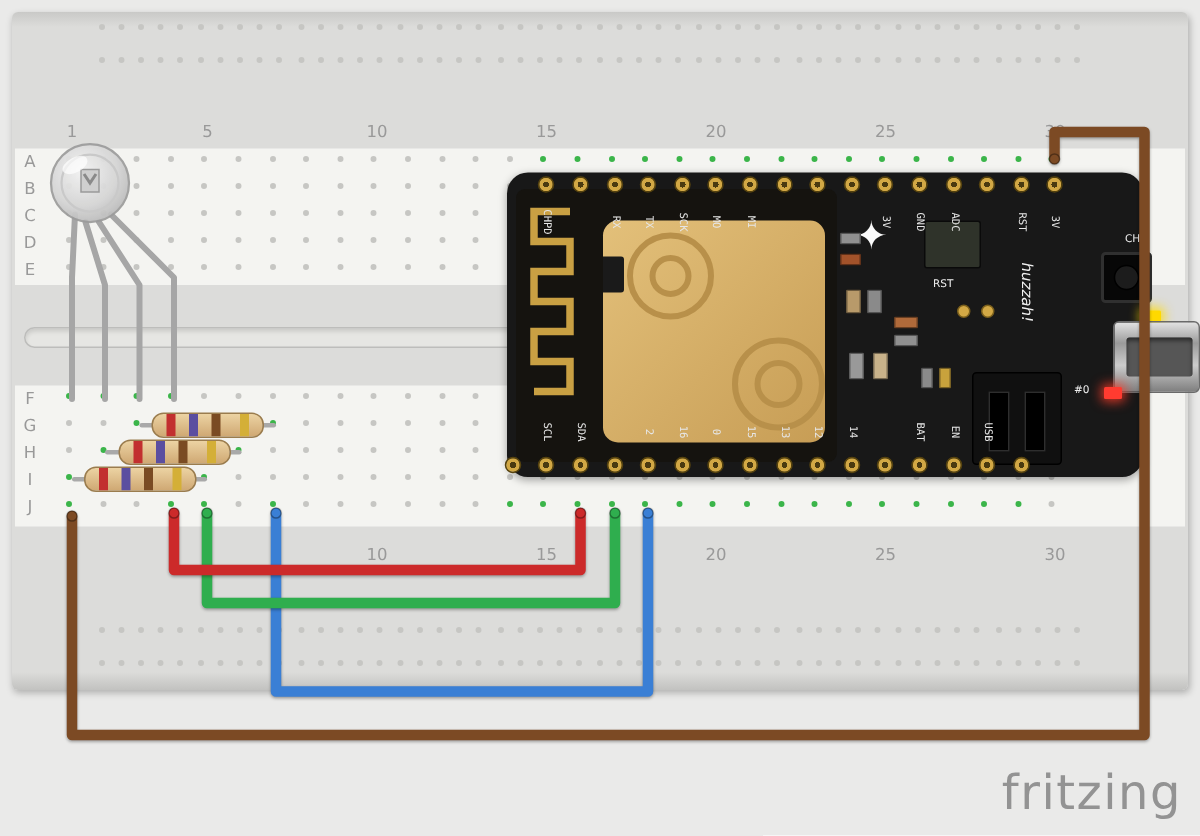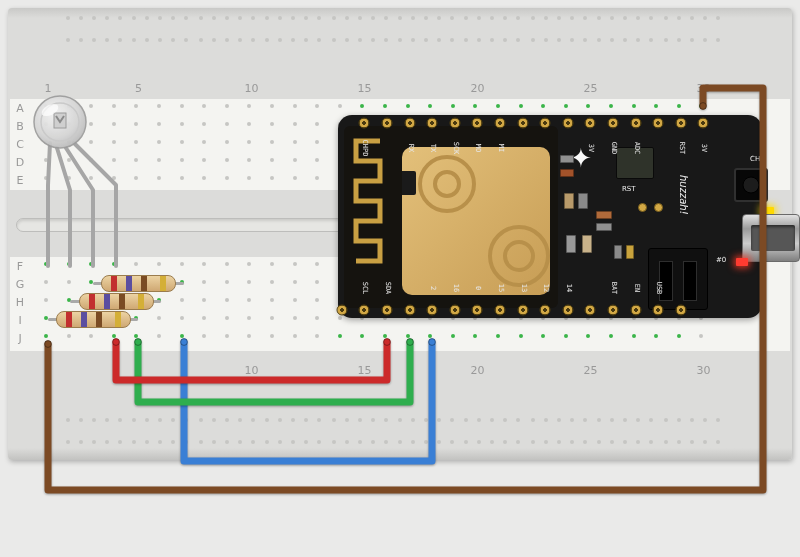--- a/index.html
+++ b/index.html
@@ -774,13 +774,14 @@
       <circle class="nub" cx="116" cy="342" r="3.4" fill="#cc2a2a"></circle>
       <circle class="nub" cx="387" cy="342" r="3.4" fill="#cc2a2a"></circle>
     </g>
     <g>
       <path class="wire" d="M703,106 L703,88 L763,88 L763,490 L48,490 L48,344" stroke="#7c4a24"></path>
       <circle class="nub" cx="703" cy="106" r="3.4" fill="#7c4a24"></circle>
       <circle class="nub" cx="48" cy="344" r="3.4" fill="#7c4a24"></circle>
     </g>
   </svg>
 
+  <div id="fritzing-logo">fritzing</div>
 </div>
 
 </body></html>

